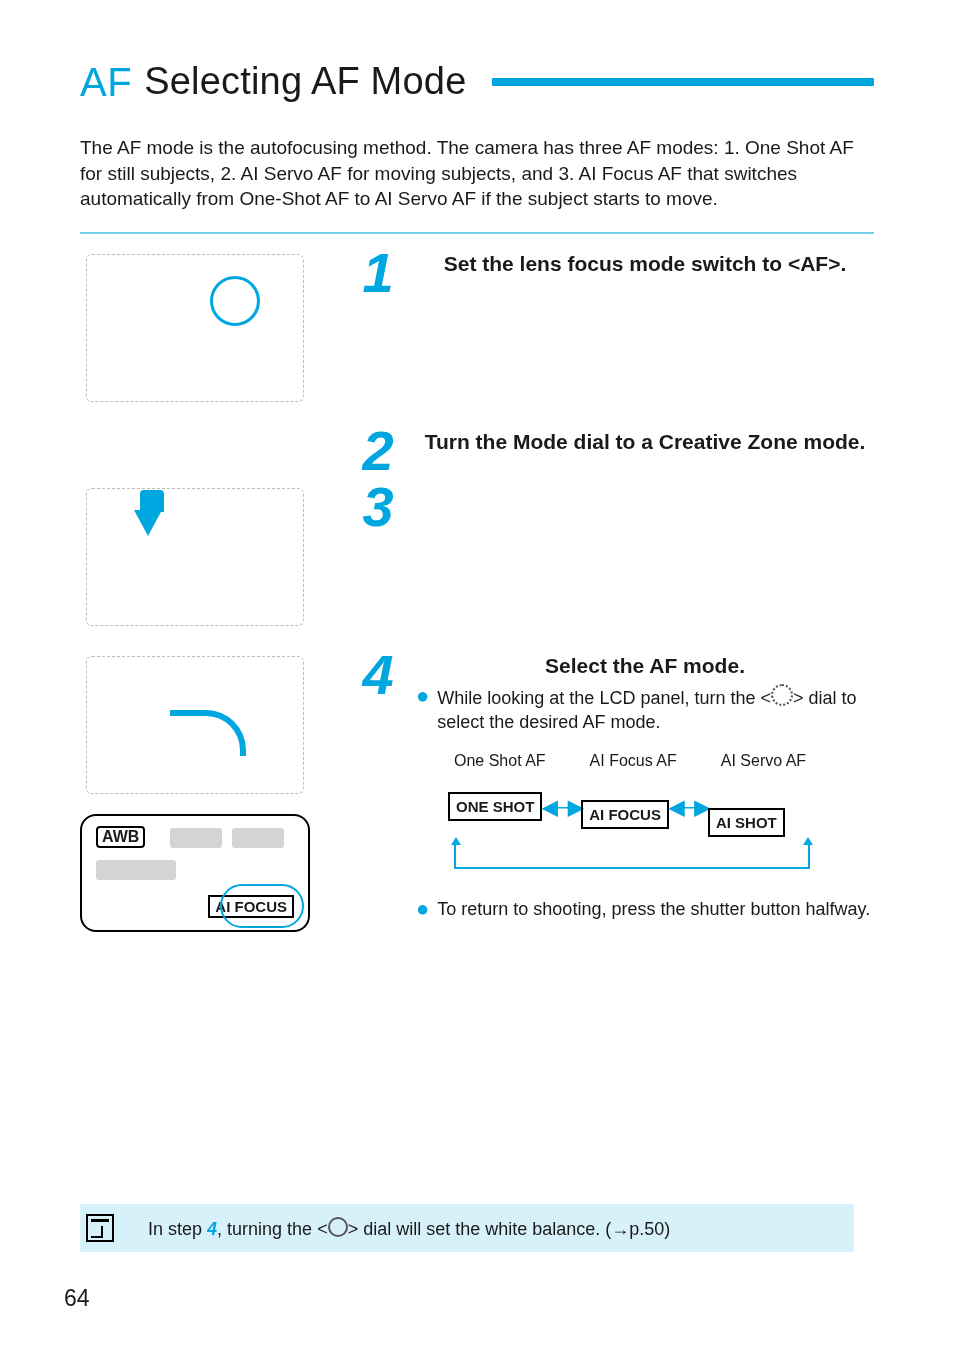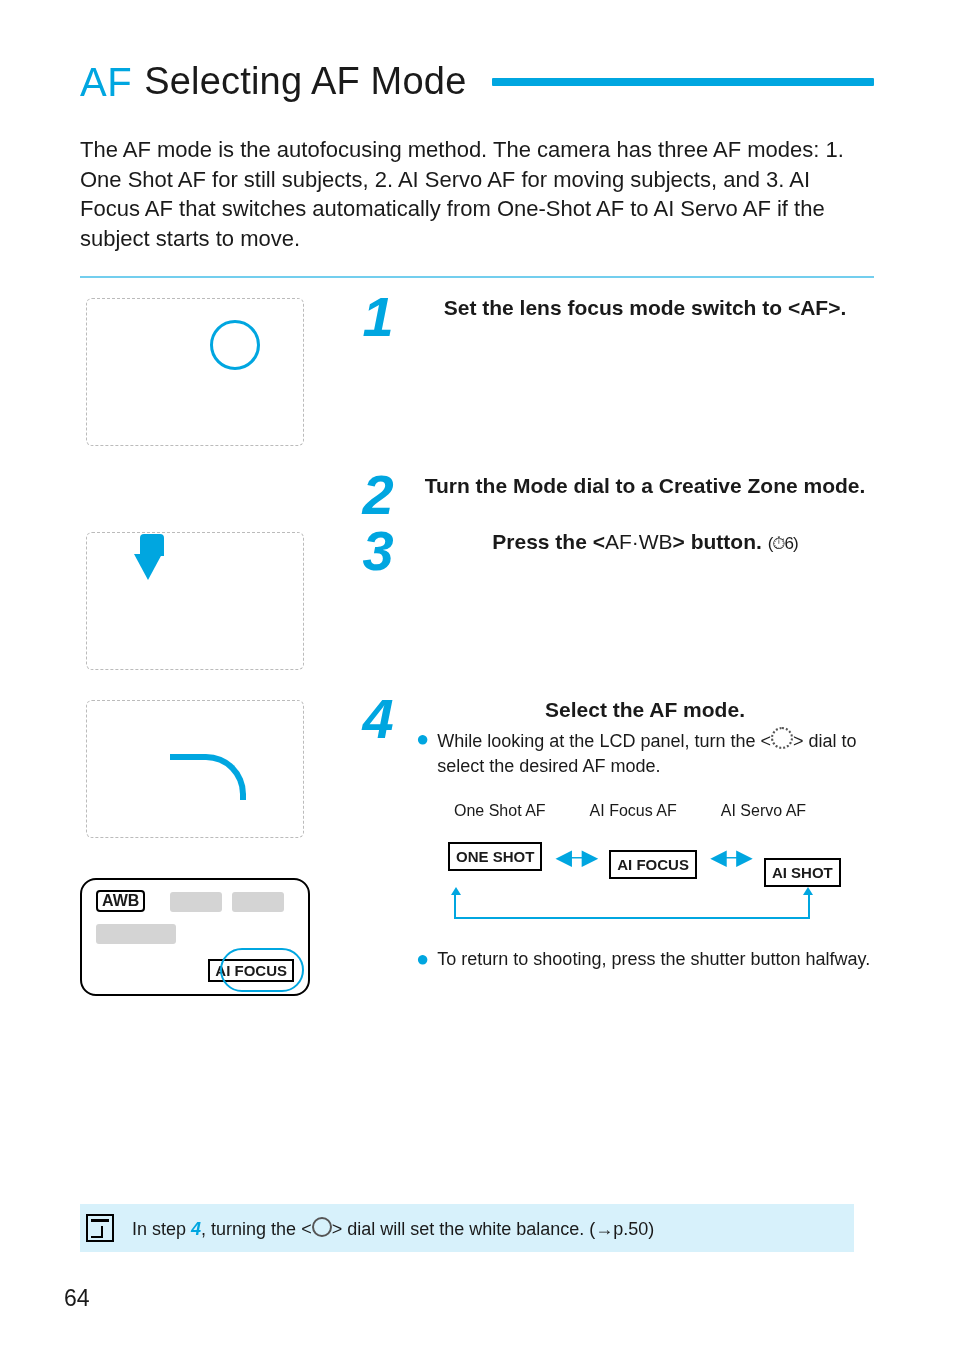--- a/index.html
+++ b/index.html
@@ -39,21 +39,21 @@
   }
   .title-bar {
     flex: 1 1 auto;
     height: 8px;
     background: var(--accent);
     margin-left: 14px;
     border-radius: 1px;
   }
   .intro {
     margin-top: 32px;
-    font-size: 22px;
+    font-size: 19px;
     line-height: 1.35;
   }
   .divider {
     margin-top: 20px;
     height: 2px;
     background: var(--accent);
     opacity: 0.55;
   }
 
   .steps {
@@ -62,21 +62,21 @@
   .step {
     display: grid;
     grid-template-columns: 260px 56px 1fr;
     column-gap: 10px;
     align-items: flex-start;
     margin-bottom: 18px;
   }
   .step .illus {
     display: flex;
     flex-direction: column;
-    gap: 34px;
+    gap: 14px;
   }
   .step .illus-box {
     width: 230px;
     border: 2px solid #000;
     min-height: 130px;
     box-sizing: border-box;
     position: relative;
     background: #fff;
   }
   .lcd-box {
@@ -149,33 +149,33 @@
     margin-top: 4px;
   }
   .bullet-dot {
     color: var(--accent);
     font-size: 22px;
     line-height: 1.1;
   }
 
   
   .af-diagram {
-    margin-top: 24px;
+    margin-top: 18px;
     margin-left: 32px;
   }
   .af-labels-row {
     display: flex;
     gap: 44px;
     font-size: 16px;
     padding-left: 6px;
   }
   .af-boxes-row {
     display: flex;
     align-items: center;
-    gap: 14px;
+    gap: 0;
     margin-top: 6px;
   }
   .af-box {
     border: 2px solid #000;
     font-family: Arial, sans-serif;
     font-weight: 800;
     font-size: 15px;
     padding: 4px 6px;
     white-space: nowrap;
   }
@@ -208,21 +208,21 @@
   .af-loop::after  { right: -5px; }
 
   
   .note-bar {
     position: absolute;
     left: 80px;
     right: 0;
     bottom: 100px;
     display: flex;
     align-items: center;
-    gap: 18px;
+    gap: 34px;
     background: #d7f1fb;
     padding: 10px 0 10px 6px;
     box-sizing: border-box;
     width: 774px;
   }
   .note-icon {
     width: 24px;
     height: 24px;
     border: 2px solid #000;
     position: relative;
@@ -340,26 +340,20 @@
 
     <div class="step">
       <div class="illus">
         <div class="illus-box" style="height:150px;border:none;">
           <div class="camera-art"></div>
           <div class="arrow-tail" style="top:8px;left:60px;width:24px;height:22px;border-radius:4px 4px 0 0;"></div>
           <div class="arrow-shape arrow-down" style="top:28px;left:54px;"></div>
         </div>
       </div>
       <div class="step-num">3</div>
-      <div class="step-body">
-        <div class="heading">
-          <span>Press the &lt;</span><span style="font-family:Arial;font-weight:400;">AF·WB</span><span>&gt; button.</span>
-          <span class="timer-glyph" style="font-weight:400;">(⏱6)</span>
-        </div>
-      </div>
     </div>
 
     <div class="step">
       <div class="illus">
         <div class="illus-box" style="height:150px;border:none;">
           <div class="camera-art"></div>
 
           <div style="position:absolute;top:60px;left:90px;width:70px;height:40px;border:6px solid var(--accent);border-bottom:none;border-left:none;border-radius:0 40px 0 0;"></div>
         </div>
 

